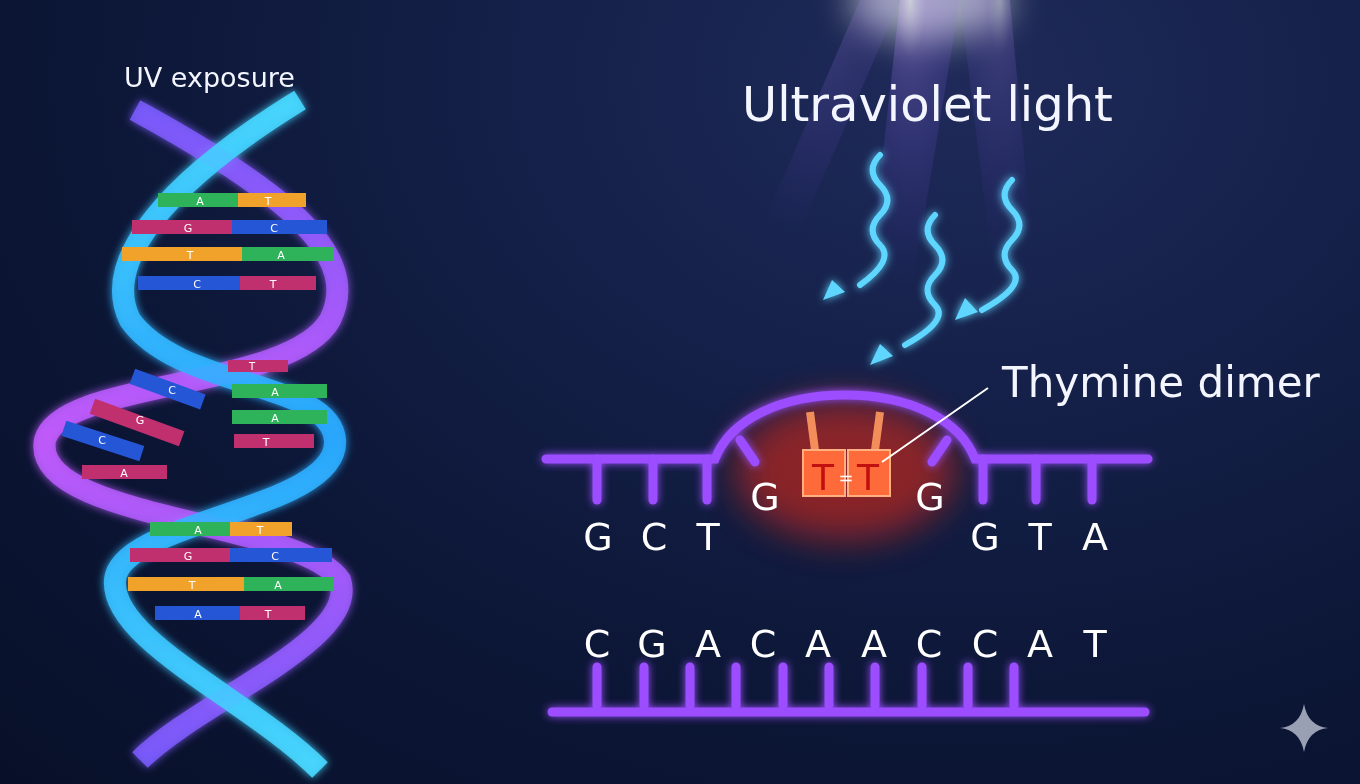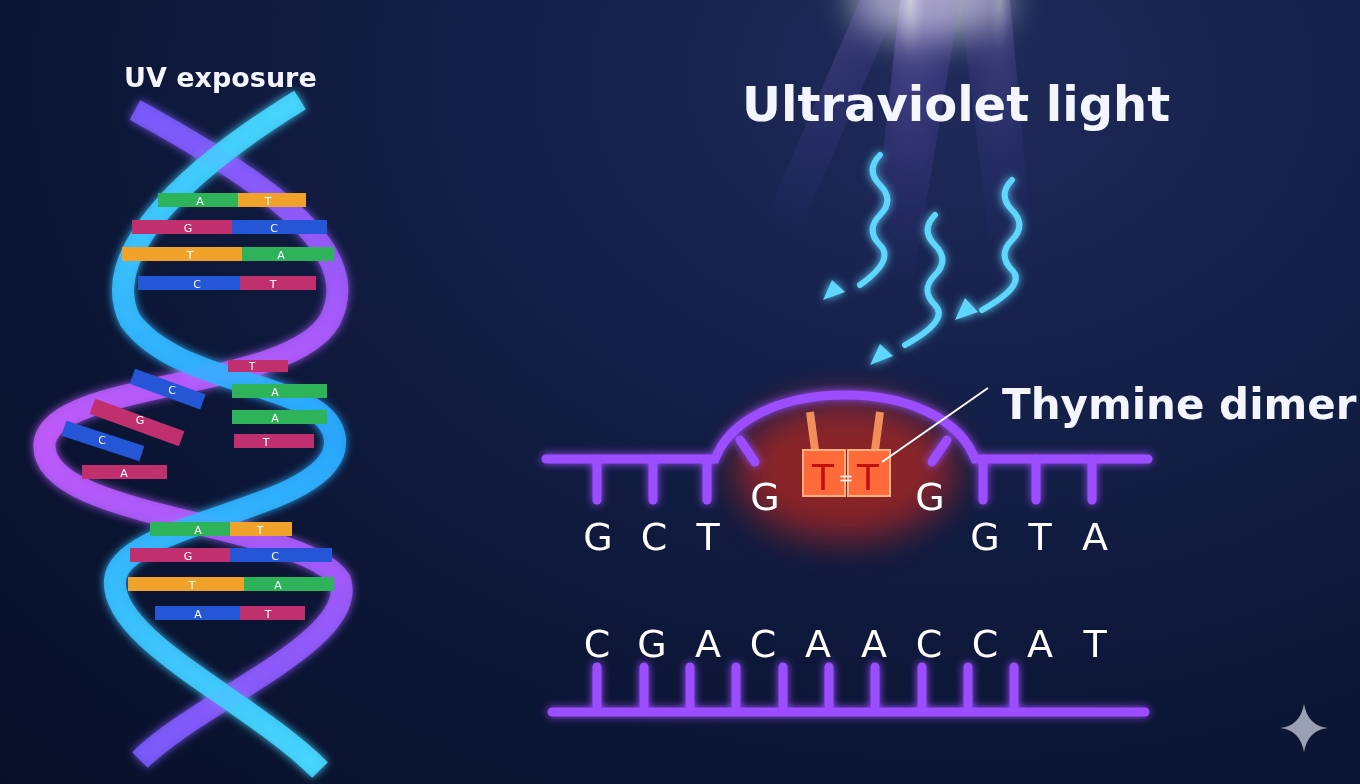--- a/index.html
+++ b/index.html
@@ -1,22 +1,22 @@
 <!DOCTYPE html>
 <html><head>
 <meta charset="utf-8">
 <style>
   html,body{margin:0;padding:0;}
   body{width:1360px;height:784px;overflow:hidden;position:relative;
     background:radial-gradient(ellipse at 70% 10%, #1f2a5a 0%, #15214a 30%, #0c1636 65%, #081029 100%);
     font-family:"DejaVu Sans","Liberation Sans",sans-serif;}
-  .label{color:#f3f5ff;position:absolute;white-space:nowrap;font-weight:bold;}
+  .label{color:#f3f5ff;position:absolute;white-space:nowrap;}
   #uv-label{left:124px;top:62px;font-size:27px;}
   #uvlight-label{left:742px;top:76px;font-size:48px;}
-  #dimer-label{left:1002px;top:380px;font-size:42px;}
+  #dimer-label{left:1002px;top:358px;font-size:42px;}
   svg{position:absolute;left:0;top:0;}
   .base-txt{font-family:"DejaVu Sans","Liberation Sans",sans-serif;fill:#fff;}
 </style>
 </head>
 <body>
 
 <svg width="1360" height="784" viewBox="0 0 1360 784">
   <defs>
     <filter id="glow" x="-50%" y="-50%" width="200%" height="200%">
       <feGaussianBlur stdDeviation="4" result="b"></feGaussianBlur>

